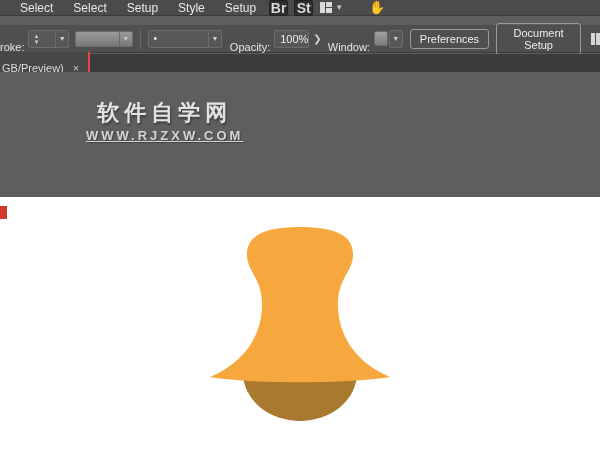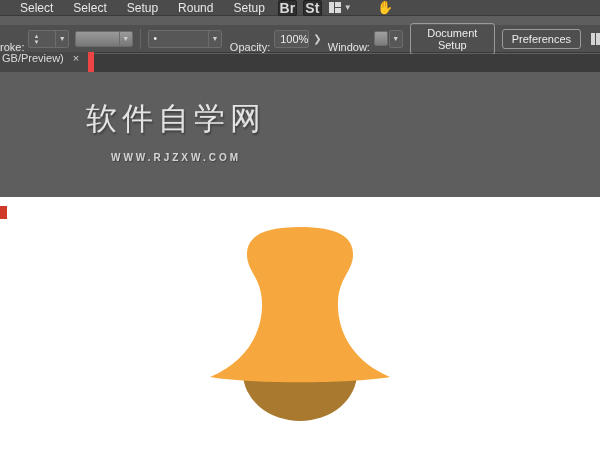--- a/index.html
+++ b/index.html
@@ -65,47 +65,47 @@
   }
   .panel-icon{ margin-left:10px; display:flex; gap:1px; }
   .panel-icon span{ width:4px; height:12px; background:#D5D5D5; }
 
   
   .tabbar{
     position:absolute; left:0; top:54px; width:600px; height:18px;
     background:#3B3B3B; display:flex; align-items:center;
   }
   .doc-tab{
-    background:#474747; height:22px; display:flex; align-items:flex-start;
-    padding:0 9px 0 2px; color:#DCDCDC; font-size:11px; border-right:6px solid #ef4444;
+    background:#474747; height:22px; display:flex; align-items:flex-end;
+    padding:0 9px 0 2px; color:#DCDCDC; font-size:11px; border-right:2px solid #ef4444;
   }
   .tab-close{ margin-left:9px; font-size:11px; color:#CFCFCF; }
 
   
   .canvas{ position:absolute; left:0; top:72px; width:600px; height:384px; background:#5E5E5E; }
   .artboard{ position:absolute; left:0; top:125px; width:600px; height:259px; background:#FFFFFF; }
   .watermark{ position:absolute; left:86px; top:26px; text-align:center; }
   .wm-title{
-    color:rgba(240,240,240,.92); font-size:31px; font-weight:normal;
+    color:rgba(240,240,240,.92); font-size:22px; font-weight:bold;
     letter-spacing:5px; text-shadow:1px 2px 2px rgba(0,0,0,.35);
   }
   .wm-sub{
-    color:rgba(235,235,235,.85); font-size:10px; font-weight:bold;
-    letter-spacing:3px; margin-top:12px; text-shadow:1px 1px 1px rgba(0,0,0,.3);
+    color:rgba(235,235,235,.85); font-size:13px; font-weight:bold;
+    letter-spacing:3px; margin-top:0; text-shadow:1px 1px 1px rgba(0,0,0,.3);text-decoration:underline;
   }
   .art-svg{ position:absolute; left:0; top:0; width:600px; height:456px; }
 </style>
 </head>
 <body>
 
 <div class="menubar">
   <span class="menu-item">Select</span>
   <span class="menu-item">Select</span>
   <span class="menu-item">Setup</span>
-  <span class="menu-item">Round</span>
+  <span class="menu-item">Style</span>
   <span class="menu-item">Setup</span>
   <span class="badge">Br</span>
   <span class="badge">St</span>
   <span class="ws-icon">
     <span class="ws-grid">
         <span></span>
         <span></span>
         <span></span>
       </span>
     <span class="chev">▼</span>
@@ -140,22 +140,22 @@
   <span class="ctrl-label" style="margin-left:8px;">Opacity:</span>
   <span class="field opacity-field">100%</span>
   <span class="more-chev">❯</span>
 
   <span class="ctrl-label">Window:</span>
   <span class="style-swatch"></span>
   <span class="field" style="width:14px;">
     <span class="combo-chev" style="border-left:none;">▼</span>
   </span>
 
+  <button class="bar-btn">Preferences</button>
   <button class="bar-btn">Document Setup</button>
-  <button class="bar-btn">Preferences</button>
 
   <span class="panel-icon">
       <span></span>
       <span></span>
     </span>
 </div>
 
 <div class="tabbar">
   <div class="doc-tab">
     <span>GB/Preview)</span>

